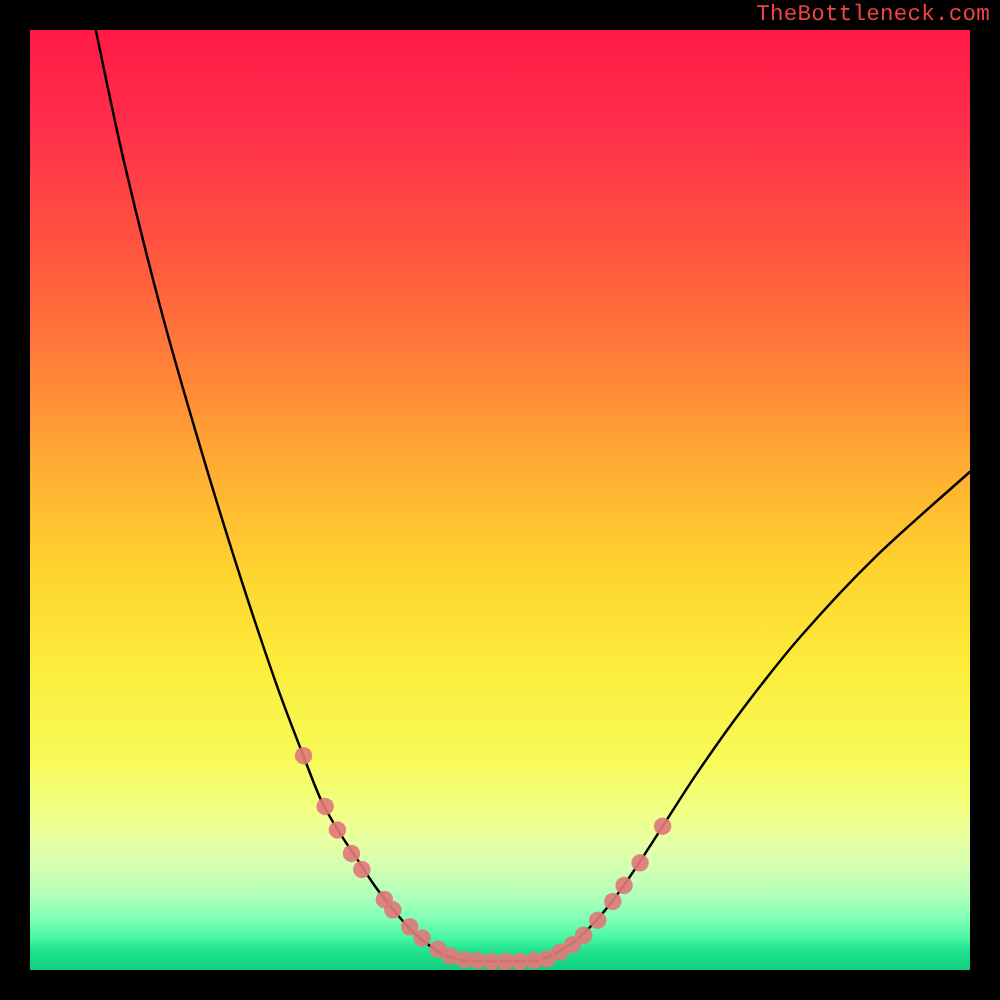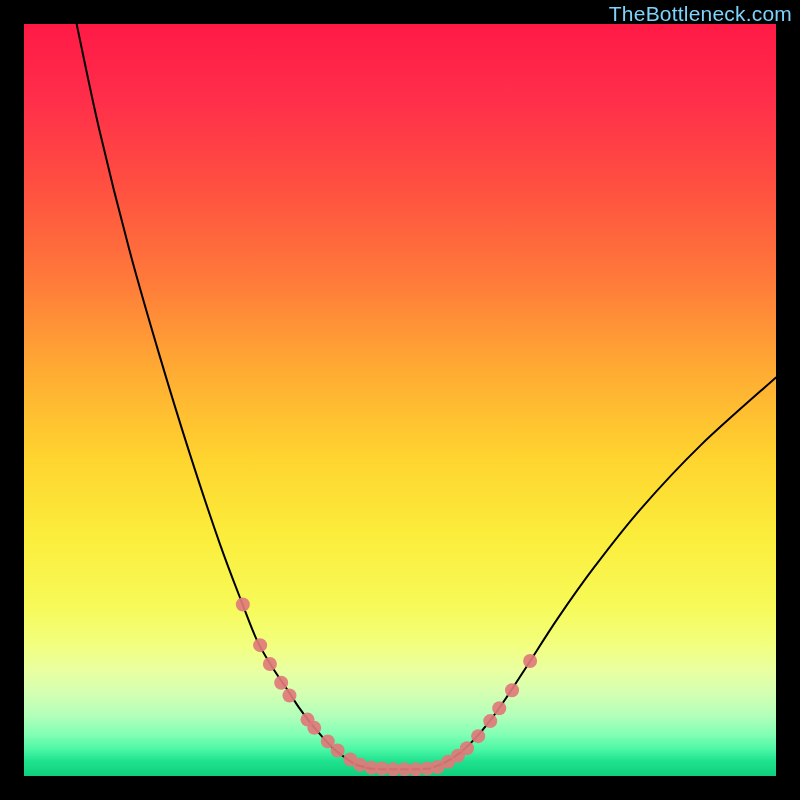--- a/index.html
+++ b/index.html
@@ -47,24 +47,25 @@
       #82ffb5 94.5%,
       #4bf6a4 96.5%,
       #1fe28f 98%,
       #0fcf7c 100%
     );
   }
   .watermark {
     position: absolute;
     top: 2px;
     right: 8px;
-    color: #7dd3fc;
-    font-size: 21px;
+    color: #ef4444;
+    font-size: 18px;
     font-weight: 400;
     letter-spacing: 0.2px;
+    font-family: Liberation Mono, monospace;
   }
   svg.curve {
     position: absolute;
     inset: 0;
     width: 752px;
     height: 752px;
   }
 </style>
 </head>
 <body>

